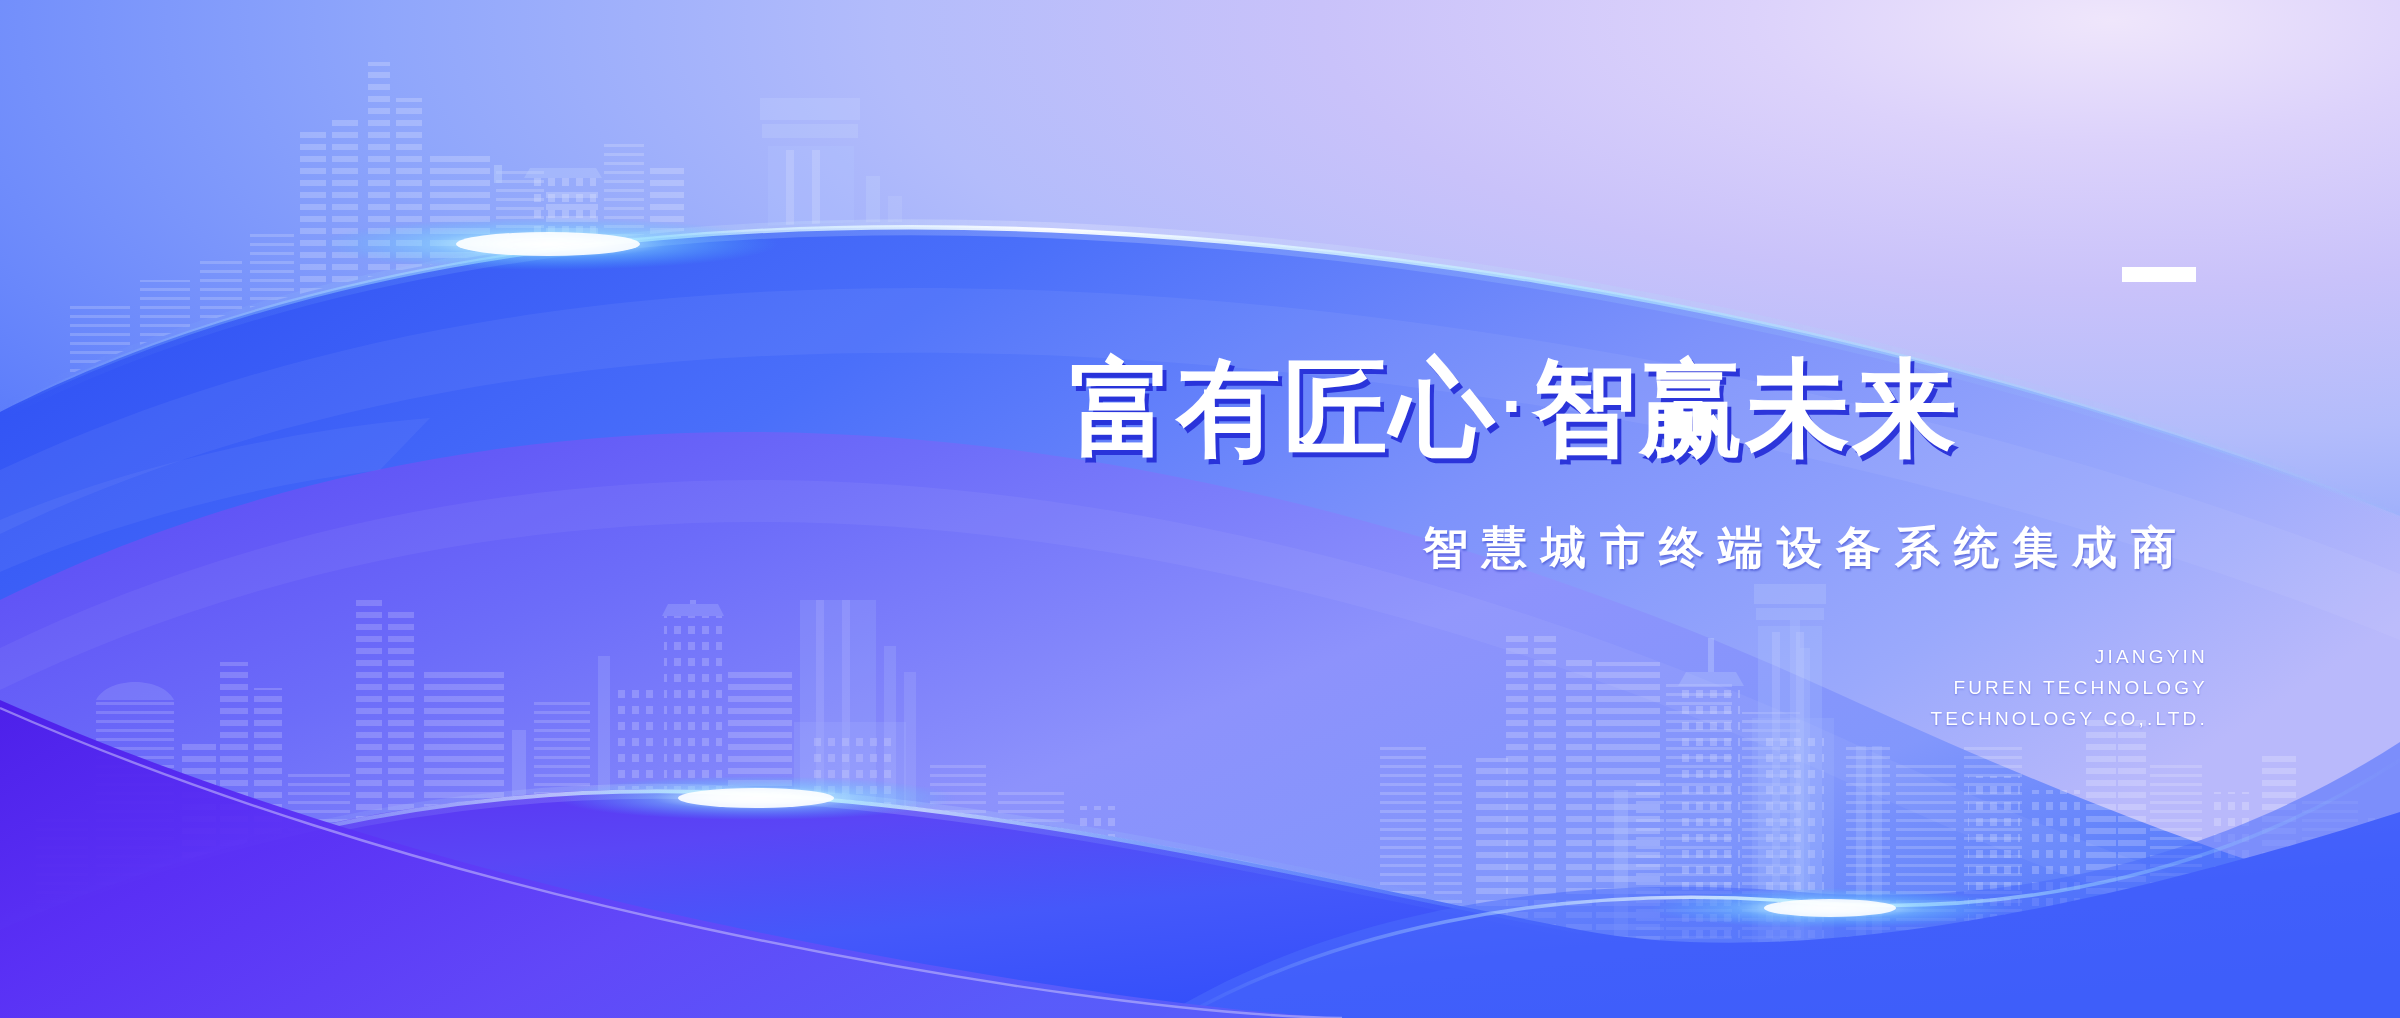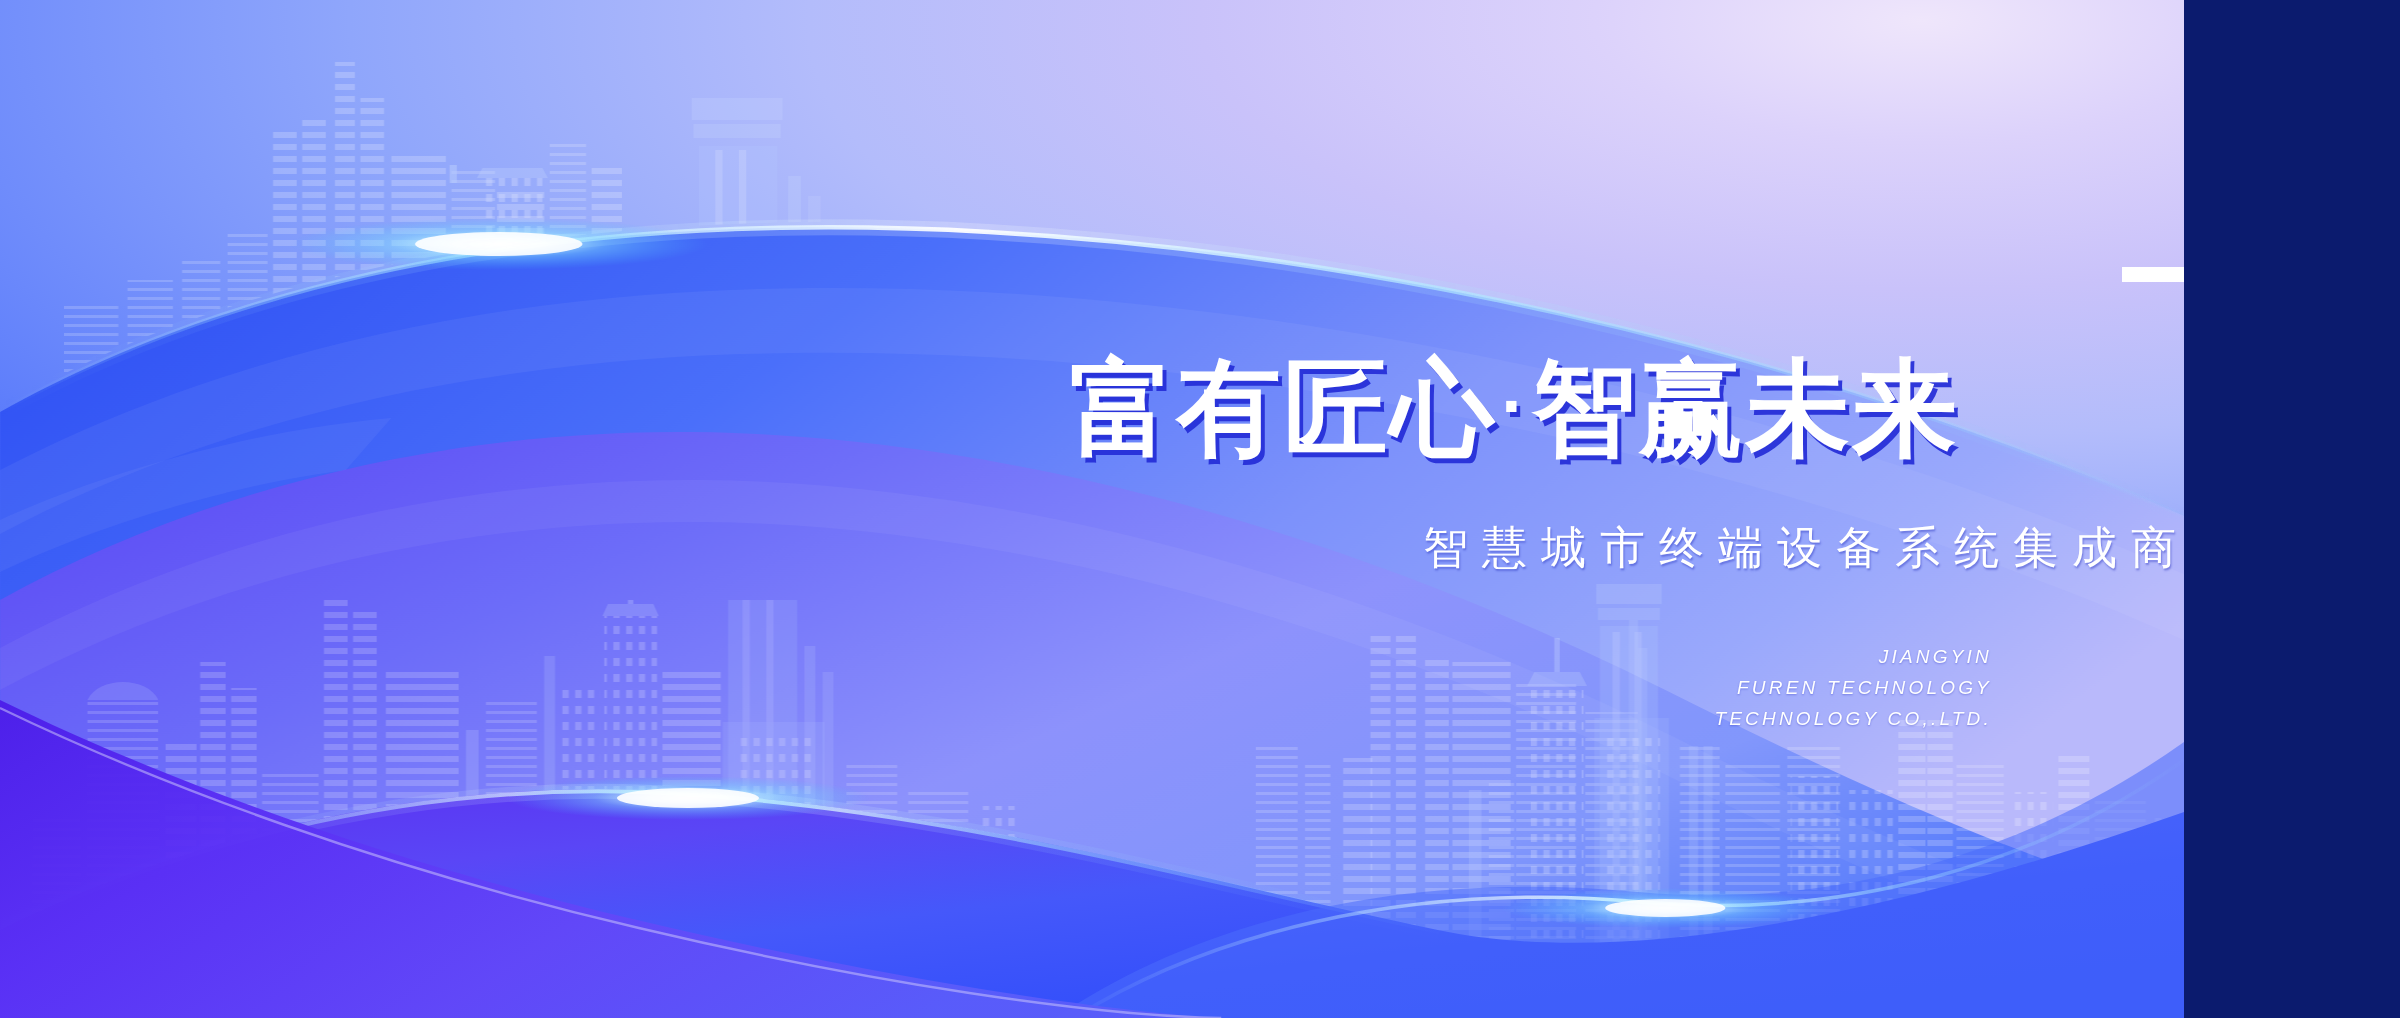--- a/index.html
+++ b/index.html
@@ -1,18 +1,18 @@
 <!DOCTYPE html>
 <html><head>
 <meta charset="utf-8">
 <style>
   html,body{margin:0;padding:0;background:#0b1b6e;}
   #banner{
     position:relative;
-    width:2184px;
+    width:2400px;
     height:1018px;
     overflow:hidden;
     font-family:"Liberation Sans","DejaVu Sans",sans-serif;
     background:
       radial-gradient(150% 120% at 88% 2%, #efe6fb 0%, #dcd2fb 10%, #c9c2fa 22%, #b3bcfb 34%, #8fa6fb 48%, #5f7ffb 66%, #3355f6 82%, #1f34ef 100%),
       linear-gradient(115deg,#1a24d6 0%,#2138e8 25%,#3f63f8 55%,#8fa3fb 80%,#d6cffa 100%);
   }
   .layer{position:absolute;left:0;top:0;width:100%;height:100%;}
   svg.layer{display:block;}
 
@@ -30,33 +30,33 @@
     position:absolute;left:1070px;top:352px;width:1145px;
     font-size:106px;line-height:1.06;font-weight:bold;color:#ffffff;
     letter-spacing:3px;white-space:nowrap;
     transform:scaleX(0.98);transform-origin:left top;
     text-shadow:4px 5px 0 rgba(36,44,215,0.92);
     pointer-events:auto;
   }
   #headline .dot{font-size:74px;vertical-align:14px;padding:0 4px;}
   #subtitle{
     position:absolute;left:1423px;top:518px;
-    font-size:45px;font-weight:normal;color:#ffffff;
+    font-size:45px;font-weight:bold;color:#ffffff;
     letter-spacing:14px;white-space:nowrap;
     text-shadow:1px 2px 2px rgba(40,50,190,0.45);
     pointer-events:auto;
   }
   #company{
     position:absolute;right:192px;top:642px;
     text-align:right;color:#ffffff;
     font-size:19px;letter-spacing:3.2px;line-height:1.62;
     text-shadow:0 1px 2px rgba(40,50,190,0.4);
     pointer-events:auto;
   }
-  #company div{white-space:nowrap;font-style:italic;}
+  #company div{white-space:nowrap;}
 </style>
 </head>
 <body>
 
 <div id="banner">
 
   <svg class="layer" viewBox="0 0 2400 1018" preserveAspectRatio="none">
     <defs>
 
       <pattern id="stripes" width="10" height="12" patternUnits="userSpaceOnUse">

